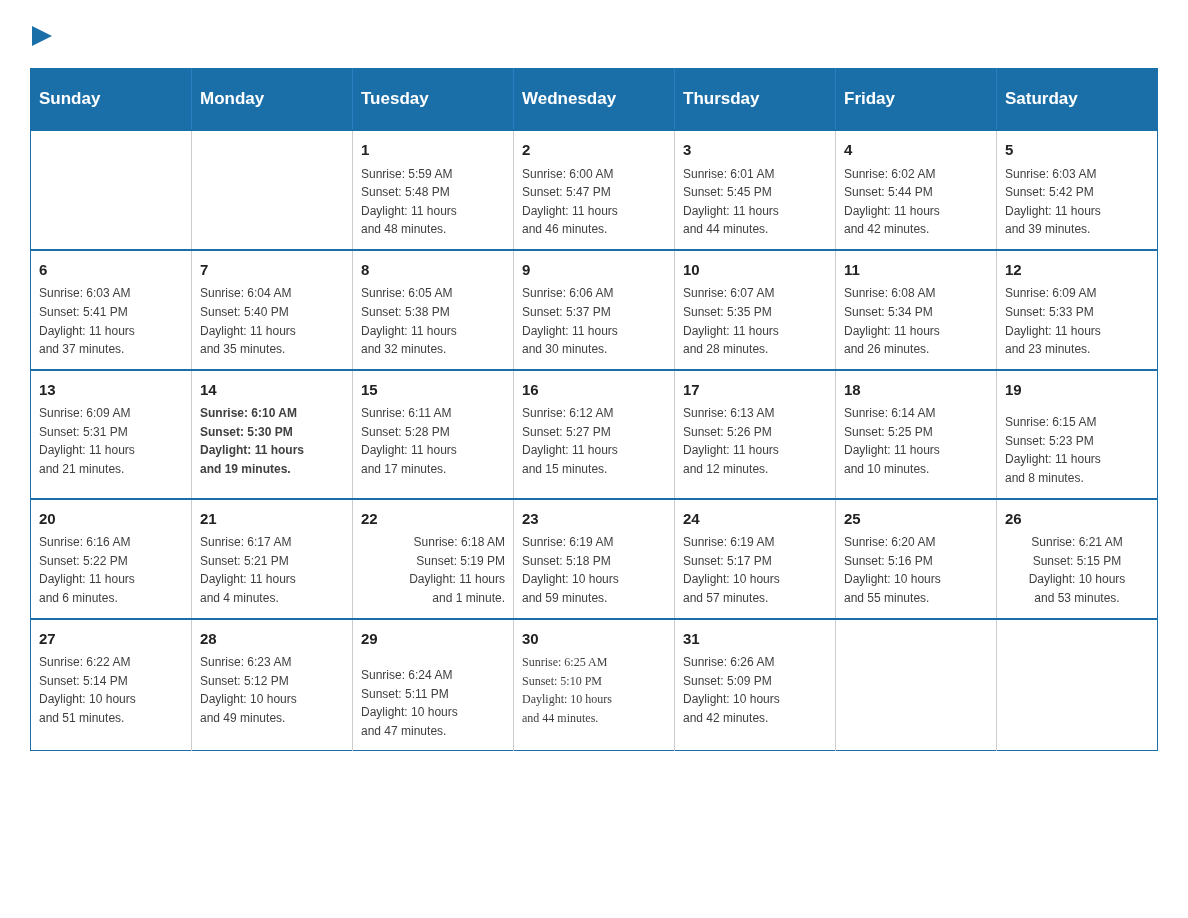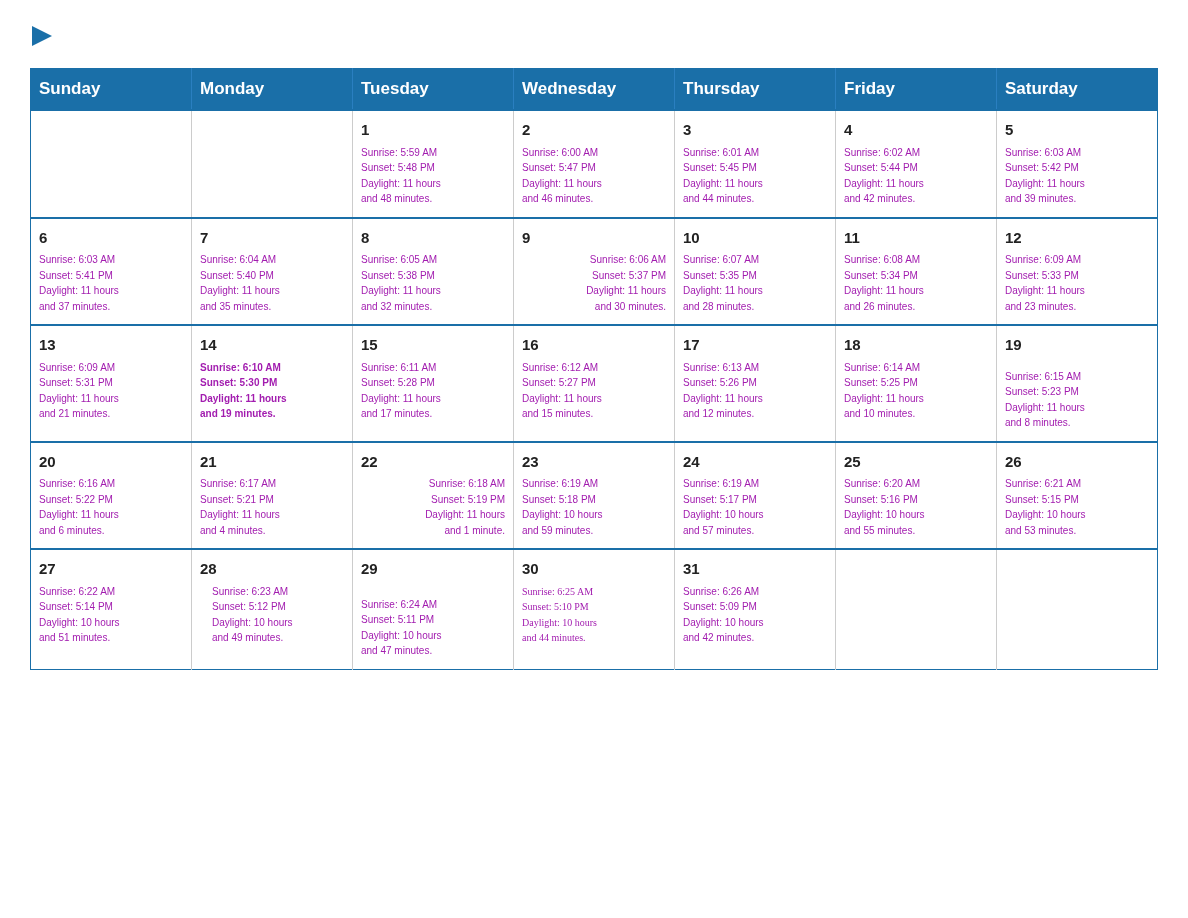--- a/index.html
+++ b/index.html
@@ -51,21 +51,21 @@
     .calendar {
       width: 100%;
       border-collapse: collapse;
       border: 1px solid #1a6fa8;
     }
     .calendar thead tr th {
       background: #1a6fa8;
       color: #fff;
       font-size: 17px;
       font-weight: bold;
-      padding: 10px 8px;
+      padding: 20px 8px;
       text-align: left;
       border-right: 1px solid #2a7fc0;
     }
     .calendar thead tr th:last-child {
       border-right: none;
     }
     .calendar tbody tr td {
       vertical-align: top;
       padding: 8px 8px 10px 8px;
       border-top: 2px solid #1a6fa8;
@@ -80,22 +80,22 @@
       border-right: none;
     }
     .day-num {
       font-size: 15px;
       font-weight: bold;
       color: #222;
       display: block;
       margin-bottom: 3px;
     }
     .day-info {
-      font-size: 10px;
-      color: #a21caf;
+      font-size: 12px;
+      color: #404040;
       line-height: 1.55;
     }
     .empty-cell {
       background: #fff;
     }
   </style>
 </head>
 <body>
 
 <div class="header">
@@ -182,21 +182,21 @@
         </td>
         <td>
           <span class="day-num">8</span>
           <div class="day-info" style="white-space: pre-line;">Sunrise: 6:05 AM
 Sunset: 5:38 PM
 Daylight: 11 hours
 and 32 minutes.</div>
         </td>
         <td>
           <span class="day-num">9</span>
-          <div class="day-info" style="white-space: pre-line; text-align: right;">Sunrise: 6:06 AM
+          <div class="day-info" style="white-space: pre-line;">Sunrise: 6:06 AM
 Sunset: 5:37 PM
 Daylight: 11 hours
 and 30 minutes.</div>
         </td>
         <td>
           <span class="day-num">10</span>
           <div class="day-info" style="white-space: pre-line;">Sunrise: 6:07 AM
 Sunset: 5:35 PM
 Daylight: 11 hours
 and 28 minutes.</div>
@@ -305,37 +305,37 @@
         </td>
         <td>
           <span class="day-num">25</span>
           <div class="day-info" style="white-space: pre-line;">Sunrise: 6:20 AM
 Sunset: 5:16 PM
 Daylight: 10 hours
 and 55 minutes.</div>
         </td>
         <td>
           <span class="day-num">26</span>
-          <div class="day-info" style="white-space: pre-line;">Sunrise: 6:21 AM
+          <div class="day-info" style="white-space: pre-line; text-align: center;">Sunrise: 6:21 AM
 Sunset: 5:15 PM
 Daylight: 10 hours
 and 53 minutes.</div>
         </td>
       </tr>
       <tr>
         <td>
           <span class="day-num">27</span>
           <div class="day-info" style="white-space: pre-line;">Sunrise: 6:22 AM
 Sunset: 5:14 PM
 Daylight: 10 hours
 and 51 minutes.</div>
         </td>
         <td>
           <span class="day-num">28</span>
-          <div class="day-info" style="white-space: pre-line; margin-left: 12px;">Sunrise: 6:23 AM
+          <div class="day-info" style="white-space: pre-line;">Sunrise: 6:23 AM
 Sunset: 5:12 PM
 Daylight: 10 hours
 and 49 minutes.</div>
         </td>
         <td>
           <span class="day-num">29</span>
           <div class="day-info" style="white-space: pre-line; margin-top: 16px;">Sunrise: 6:24 AM
 Sunset: 5:11 PM
 Daylight: 10 hours
 and 47 minutes.</div>

